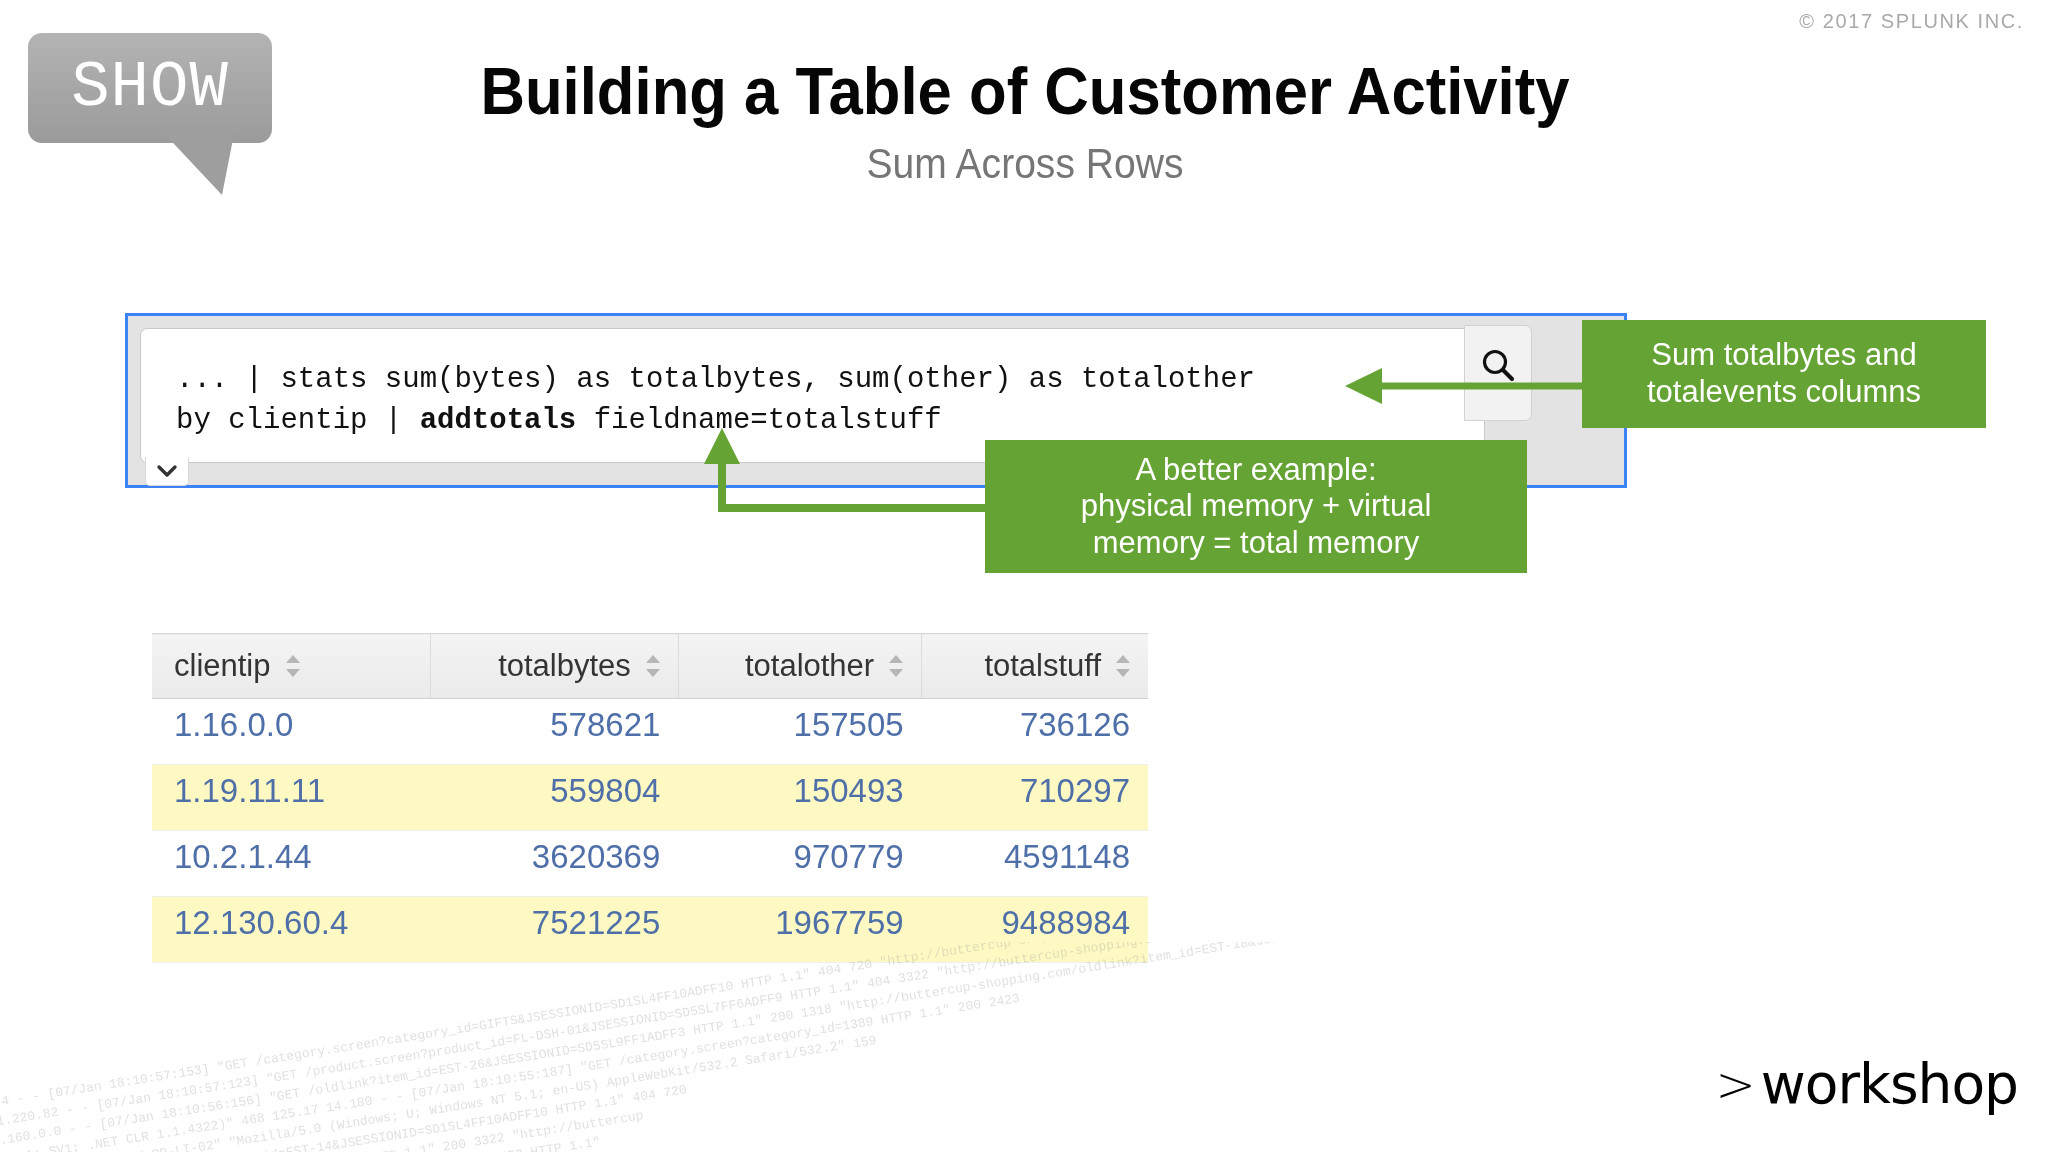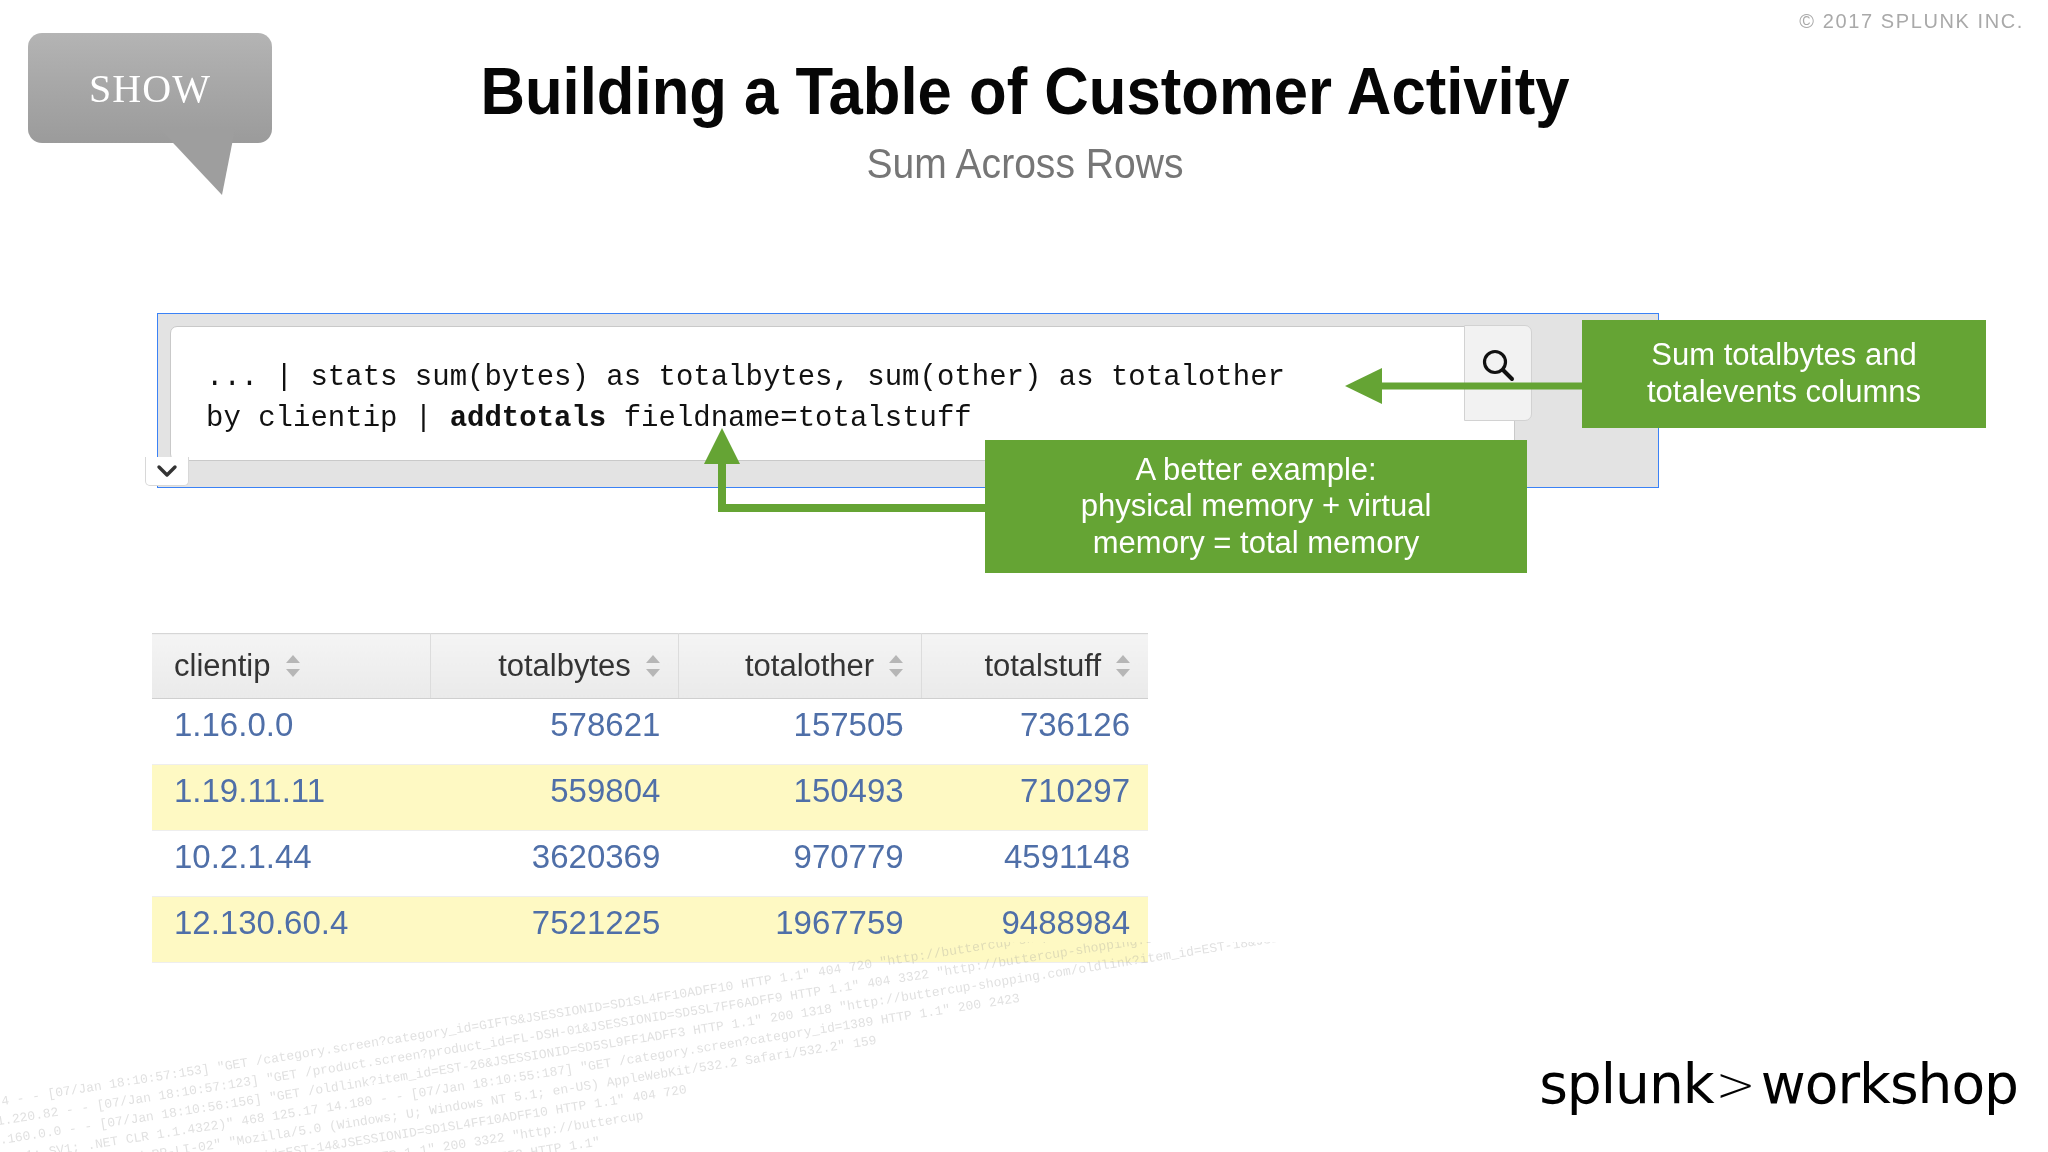--- a/index.html
+++ b/index.html
@@ -54,24 +54,24 @@
   .show-badge .bubble-label {
     position: absolute;
     left: 0;
     top: 0;
     width: 244px;
     height: 110px;
     display: flex;
     align-items: center;
     justify-content: center;
     color: #ffffff;
-    font-size: 40px;
+    font-size: 64px;
     font-weight: 400;
     letter-spacing: 1px;
-    font-family: Liberation Serif, serif;
+    font-family: Liberation Mono, monospace;
   }
 
   
   .slide-title {
     position: absolute;
     left: 345px;
     top: 56px;
     width: 1360px;
     text-align: center;
     font-size: 67px;
@@ -99,23 +99,22 @@
   }
 
   
   .search-panel {
     position: absolute;
     left: 125px;
     top: 313px;
     width: 1502px;
     height: 175px;
     background: #e3e3e3;
-    border: 1px solid #3b82f6;
-    box-sizing: border-box;
-    margin-left: 32px;
+    border: 3px solid #3b82f6;
+    box-sizing: border-box;
   }
   .search-input-box {
     position: absolute;
     left: 12px;
     top: 12px;
     width: 1345px;
     height: 135px;
     background: #ffffff;
     border: 1px solid #c9c9c9;
     border-radius: 7px;
@@ -437,16 +436,15 @@
     <div class="log-line">itemId=EST-16&amp;product_id=RP-LI-02" "Mozilla/5.0 (Windows; U; Windows NT 5.1; en-US) AppleWebKit/532.2 Safari/532.2" 159</div>
     <div class="log-line">://buttercup-shopping.com/oldlink?item_id=EST-14&amp;JSESSIONID=SD1SL4FF10ADFF10 HTTP 1.1" 404 720</div>
     <div class="log-line">o?action=purchase&amp;itemId=EST-15&amp;product_id=K9-CW-01 HTTP 1.1" 200 3322 "http://buttercup</div>
     <div class="log-line">opping.com/cart.do?action=remove&amp;itemId=EST-26&amp;JSESSIONID=SD5SL9FF1ADFF3 HTTP 1.1"</div>
     <div class="log-line">/butter 0 &gt; - [07/Jan 18:10:54:122] "POST /cart.do?action=addtocart&amp;itemId=EST-11"</div>
     <div class="log-line">utter.com/cart.do?action=changequantity&amp;itemId=EST-12&amp;product_id=AV-CB-01</div>
   </div>
 </div>
 
 <div class="footer-logo">
-  <span>splunk</span>
   <span class="chev">&gt;</span>
   <span>workshop</span>
 </div>
 
 </body></html>

